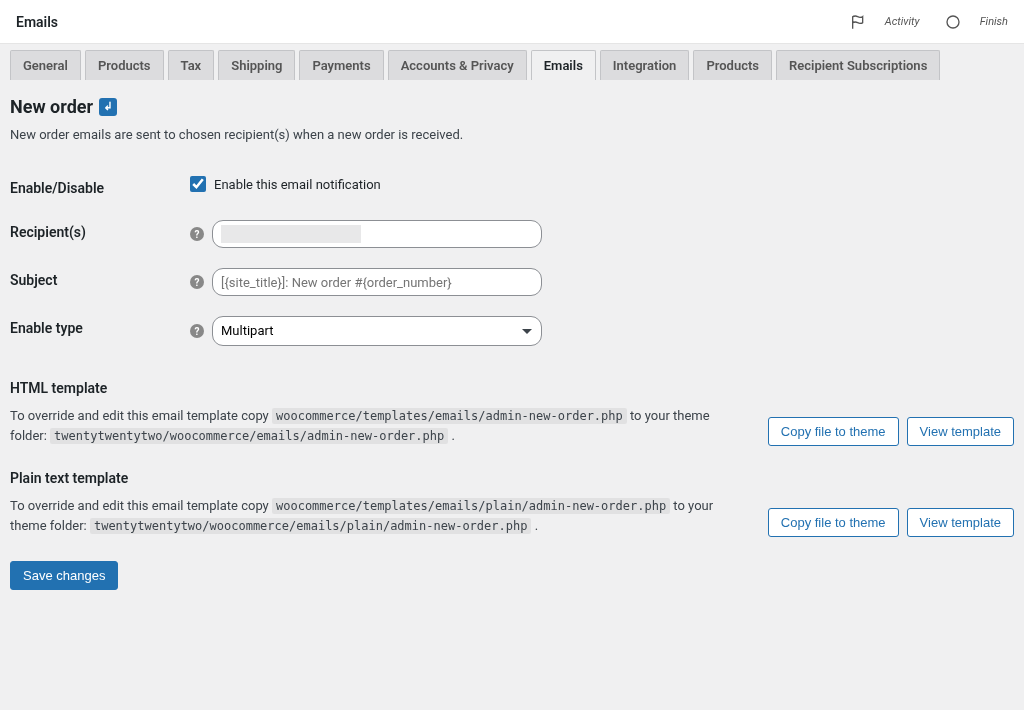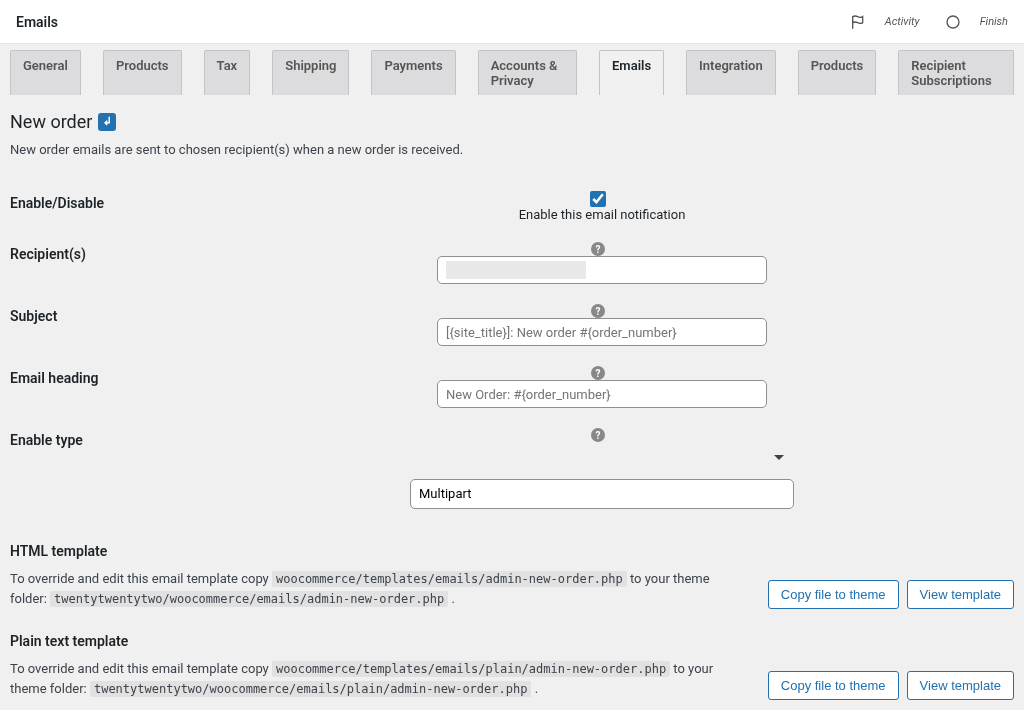--- a/index.html
+++ b/index.html
@@ -20,21 +20,21 @@
   height: 44px;
   padding: 0 16px;
   border-bottom: 1px solid #e5e5e5;
 }
 .topbar-title { font-size: 14px; font-weight: 600; }
 .topbar-icons { display: flex; gap: 24px; align-items: flex-start; }
 .topbar-icon { display: flex; flex-direction: row; align-items: center; gap: 18px; color: #555; cursor: pointer; font-style: italic; }
 .topbar-icon span { font-size: 11px; }
 .tabs-row {
   display: flex;
-  gap: 22px;
+  gap: 4px;
   padding: 6px 10px 0 10px;
   background: #f0f0f1;
 }
 .tab {
   background: #dcdcde;
   border: 1px solid #c3c4c7;
   border-bottom: none;
   padding: 7px 12px;
   font-size: 13px;
   font-weight: 600;
@@ -52,21 +52,21 @@
   position: absolute;
   left: 0; right: 0;
   bottom: -1px;
   height: 2px;
   background: #f0f0f1;
 }
 .content {
   padding: 16px 10px 10px 10px;
 }
 .page-title-row { display: flex; align-items: center; gap: 6px; }
-h2.page-title { font-size: 18px; font-weight: 400; }
+h2.page-title { font-size: 18px; font-weight: 700; }
 .help-btn-sm {
   background: #2271b1;
   color: #fff;
   width: 18px; height: 18px;
   display: inline-flex; align-items: center; justify-content: center;
   border-radius: 3px;
   font-size: 11px;
   font-weight: 700;
 }
 .page-desc { margin-top: 10px; font-size: 13px; color: #3c434a; }
@@ -82,46 +82,46 @@
 .form-table td { padding: 10px 0; vertical-align: top; }
 .help-icon {
   display: inline-flex; align-items: center; justify-content: center;
   width: 14px; height: 14px;
   border-radius: 50%;
   background: #888; color: #fff;
   font-size: 10px; font-weight: 700;
   margin-right: 8px;
   cursor: help;
 }
-.form-inline { display: flex; align-items: center; flex-direction: column; }
+.form-inline { display: flex; align-items: center; }
 input[type=checkbox] {
   width: 16px; height: 16px;
   accent-color: #2271b1;
   margin-right: 8px;
   cursor: pointer;
 }
 label.cb-label { font-size: 13px; cursor: pointer; }
 input[type=text], textarea, select {
   border: 1px solid #8c8f94;
-  border-radius: 5px;
+  border-radius: 11px;
   background: #fff;
   font-size: 13px;
   padding: 4px 8px;
   line-height: 1.5;
   font-family: inherit;
 }
 input[type=text] { width: 330px; height: 28px; }
 input[type=text].redacted {
   background-image: linear-gradient(#e8e8e9, #e8e8e9);
   background-repeat: no-repeat;
   background-size: 140px 18px;
   background-position: 8px 50%;
 }
 textarea { width: 330px; height: 60px; resize: both; padding: 6px 8px; }
-select { width: 384px; height: 30px; appearance: none; padding-right: 26px; position: relative; margin-top: 37px; }
+select { width: 330px; height: 30px; appearance: none; padding-right: 26px; position: relative; }
 .select-wrap { position: relative; display: inline-block; }
 .select-wrap::after {
   content: "";
   position: absolute;
   right: 10px; top: 13px;
   border-left: 5px solid transparent;
   border-right: 5px solid transparent;
   border-top: 5px solid #3c434a;
   pointer-events: none;
 }
@@ -215,29 +215,20 @@
       <tr>
         <th>Subject</th>
         <td>
           <div class="form-inline">
             <span class="help-icon">?</span>
             <input type="text" placeholder="[{site_title}]: New order #{order_number}" style="">
           </div>
         </td>
       </tr>
       <tr>
-        <th>Email heading</th>
-        <td>
-          <div class="form-inline">
-            <span class="help-icon">?</span>
-            <input type="text" placeholder="New Order: #{order_number}" style="">
-          </div>
-        </td>
-      </tr>
-      <tr>
         <th>Enable type</th>
         <td>
           <div class="form-inline">
             <span class="help-icon">?</span>
             <span class="select-wrap">
               <select>
                 <option>Multipart</option>
               </select>
             </span>
           </div>

